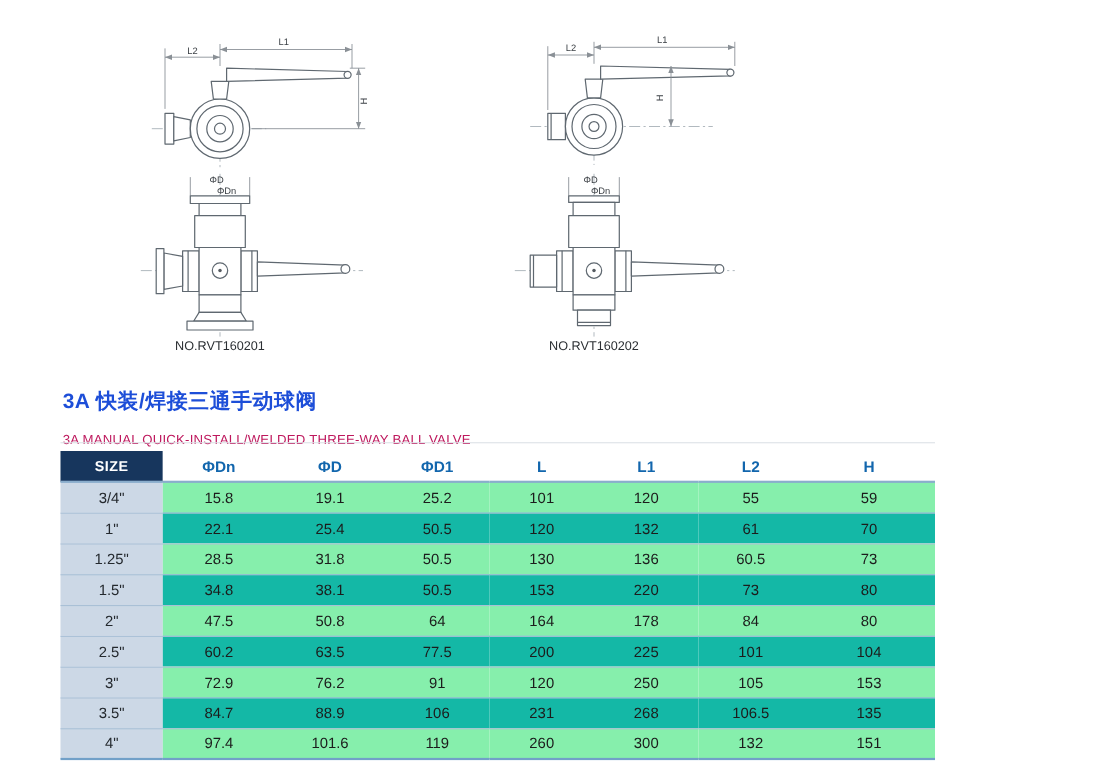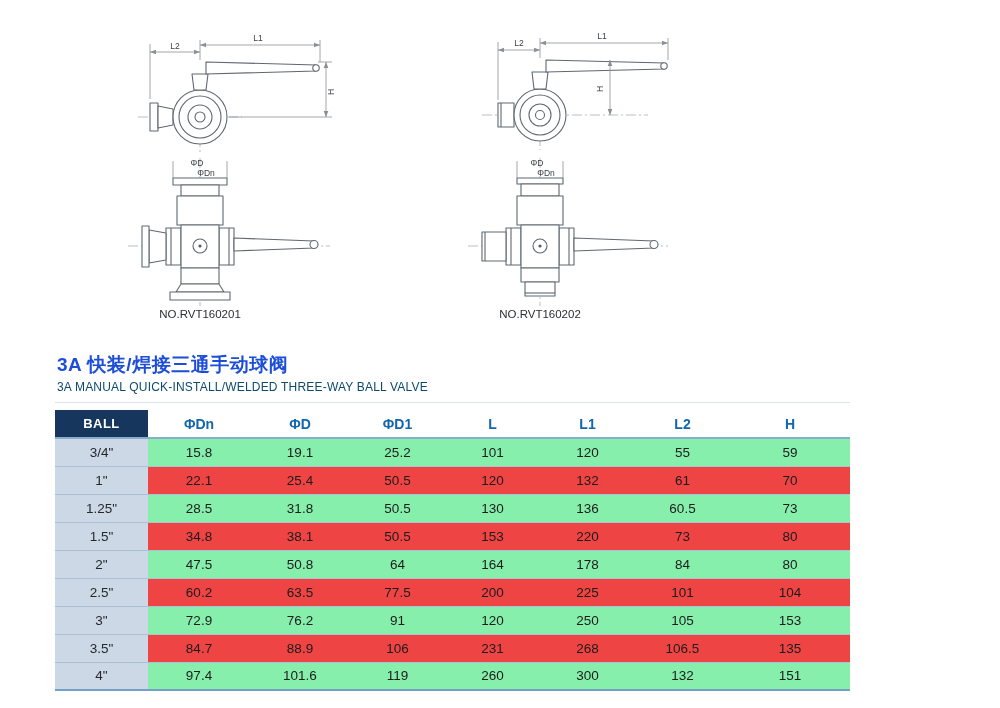--- a/index.html
+++ b/index.html
@@ -17,33 +17,33 @@
   .ln  { stroke:#5f6870; stroke-width:1.1; fill:none; stroke-linejoin:round; }
   .f   { fill:#ffffff; }
   .dim { stroke:#8a9096; stroke-width:0.8; fill:none; }
   .cl  { stroke:#9aa4ac; stroke-width:0.7; stroke-dasharray:10 3 2 3; fill:none; }
   .dt  { font-size:8.5px; fill:#3a3f44; font-family:"Liberation Sans",sans-serif; }
   .num { font-size:11.5px; fill:#2b2f33; font-family:"Liberation Sans",sans-serif; }
 
   
   .titleblock { position:absolute; left:57px; top:352px; }
   .title-zh { color:#1d4ed8; font-size:19px; font-weight:bold; letter-spacing:0.5px; }
-  .title-en { color:#0c4a6e; font-size:12px; margin-top:2px; letter-spacing:0.2px; }
+  .title-en { color:#be185d; font-size:12px; margin-top:15px; letter-spacing:0.2px; }
   .rule { position:absolute; left:55px; top:402px; width:795px; height:1px; background:#dde2e7; }
 
   
   .spec { position:absolute; left:55px; top:410px; }
   .spec-table { border-collapse:collapse; table-layout:fixed; width:795px; font-size:13.5px; color:#1c1c1c; }
   .spec-table th, .spec-table td { height:28px; text-align:center; vertical-align:middle; padding:0; }
   .spec-table thead th { font-weight:bold; color:#1266ad; font-size:14px; background:#ffffff; border-bottom:2px solid #8aadcc; }
   .spec-table thead th.size-h { background:#17365d; color:#ffffff; font-size:13px; letter-spacing:0.5px; }
   .spec-table tbody td { border-bottom:1px solid #a9c0d6; }
   .spec-table tbody td:first-child { background:#ccd8e6; color:#24292e; }
   .spec-table tbody tr.odd  td:not(:first-child) { background:#86efac; }
-  .spec-table tbody tr.even td:not(:first-child) { background:#ef4444;margin-top:24px; }
+  .spec-table tbody tr.even td:not(:first-child) { background:#14b8a6;margin-top:24px; }
   .spec-table tbody tr:last-child td { border-bottom:2px solid #71a0c8; }
 </style>
 </head>
 <body>
 
 <div class="page">
 
   <svg class="drawings" width="1000" height="340" viewBox="0 0 1000 340">
     <defs>
       <marker id="arr" viewBox="0 0 10 10" markerWidth="9" markerHeight="9" refX="9" refY="5" orient="auto-start-reverse">
@@ -187,21 +187,21 @@
           <col style="width:102px">
           <col style="width:100px">
           <col style="width:95px">
         <col style="width:95px">
           <col style="width:95px">
           <col style="width:95px">
           <col style="width:120px">
       </colgroup>
       <thead>
         <tr>
-          <th class="size-h">BALL</th>
+          <th class="size-h">SIZE</th>
           <th>ΦDn</th>
           <th>ΦD</th>
           <th>ΦD1</th>
           <th>L</th>
           <th>L1</th>
           <th>L2</th>
           <th>H</th>
         </tr>
       </thead>
       <tbody>

